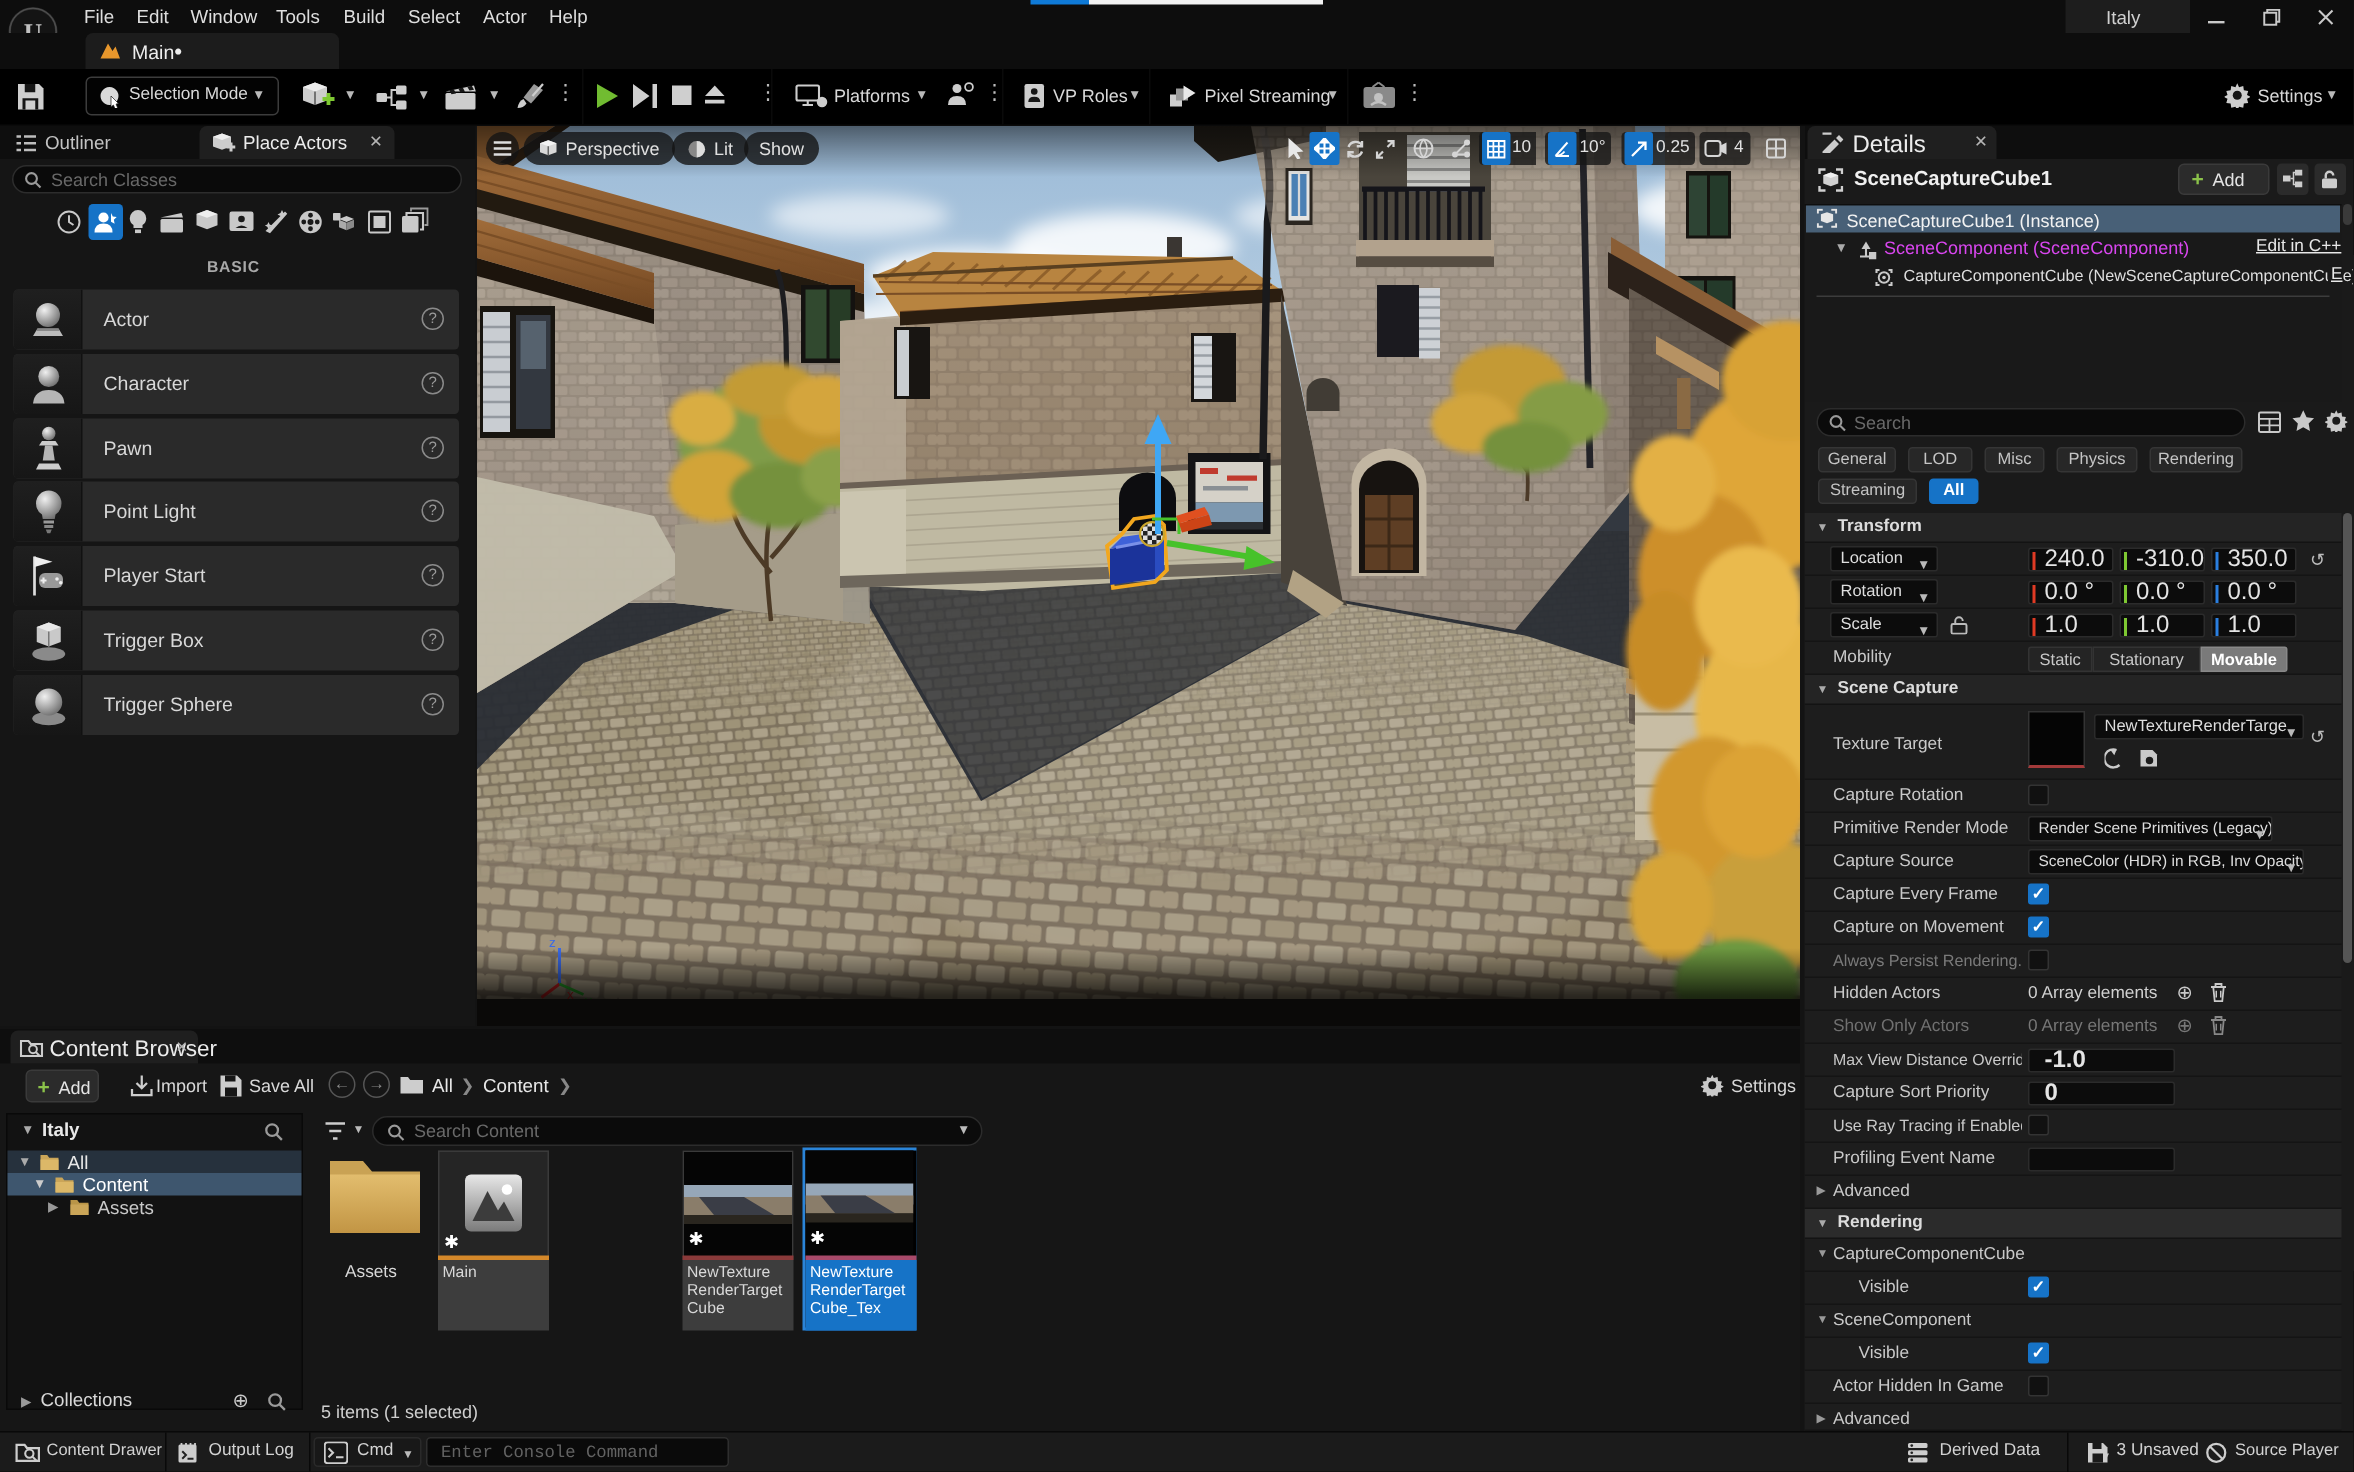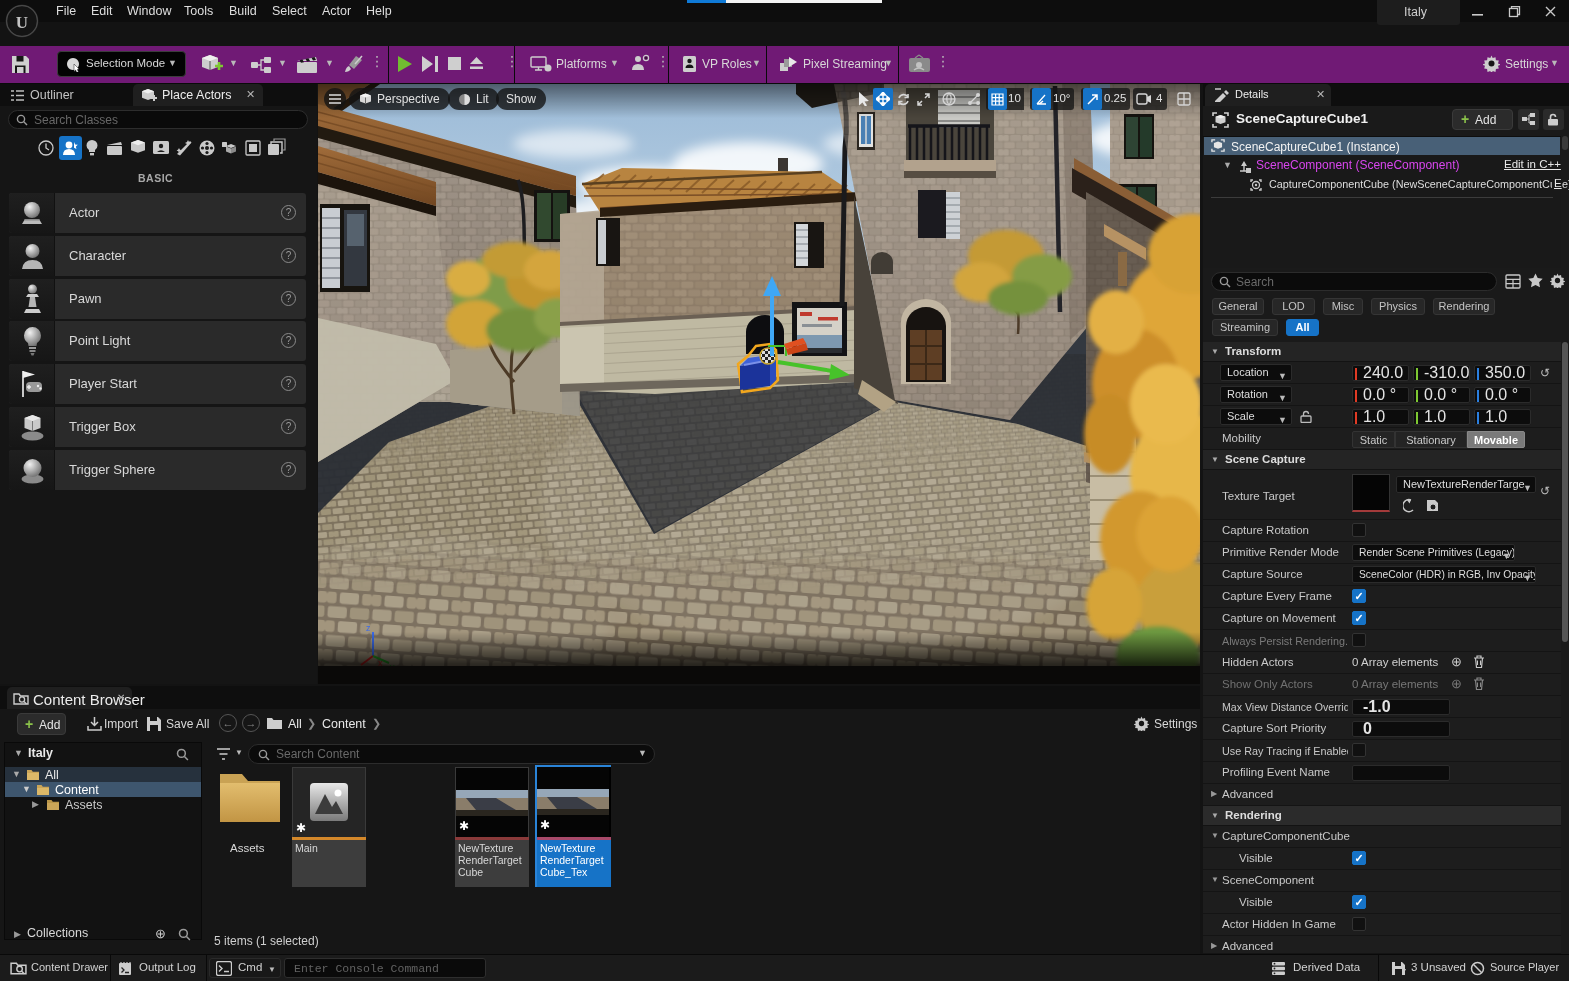--- a/index.html
+++ b/index.html
@@ -5,21 +5,21 @@
 * { margin:0; padding:0; box-sizing:border-box; }
 html,body { width:1569px; height:981px; background:#101010; overflow:hidden;
   font-family:"Liberation Sans", sans-serif; color:#cfcfcf; }
 .abs { position:absolute; }
 #root { position:relative; width:1569px; height:981px; background:#131313; }
 .txt { white-space:nowrap; }
 .chev { font-size:9px; color:#b9b9b9; }
 
 #titlebar { left:0; top:0; width:1569px; height:22px; background:#0d0d0d; }
 #tabbar { left:0; top:22px; width:1569px; height:24px; background:#0d0d0d; }
-#toolbar { left:0; top:46px; width:1569px; height:38px; background:#701a75; border-bottom:1px solid #0a0a0a;}
+#toolbar { left:0; top:46px; width:1569px; height:38px; background:#000000; border-bottom:1px solid #0a0a0a;}
 .menuitem { position:absolute; top:4px; font-size:12.5px; color:#dedede; }
 .tbtext { font-size:12px; color:#d8d8d8; }
 
 #leftpanel { left:0; top:84px; width:317px; height:600px; background:#151515; }
 .lrow { position:absolute; left:9px; width:297px; height:40px; background:#2a2a2a; border-radius:3px; overflow:hidden;}
 .lrow .ibox { position:absolute; left:0; top:0; width:46px; height:40px; background:linear-gradient(#1f1f1f,#161616); border-right:1px solid #111;}
 .lrow .lbl { position:absolute; left:60px; top:12px; font-size:13px; color:#d8d8d8; }
 .lrow .q { position:absolute; right:10px; top:12px; width:15px; height:15px; border:1px solid #8a8a8a; border-radius:50%; color:#9a9a9a; font-size:10px; text-align:center; line-height:14px;}
 
 #viewport { left:318px; top:84px; width:882px; height:600px; background:#222; }
@@ -65,20 +65,27 @@
     <div class="abs" style="left:687px;top:0;width:39px;height:3px;background:#0f7ad7"></div>
     <div class="abs" style="left:726px;top:0;width:156px;height:3px;background:#f2f2f2"></div>
     <div class="abs" style="left:1377px;top:0;width:83px;height:25px;background:#1d1d1d;border-radius:0 0 3px 3px"></div>
     <span class="menuitem" style="left:1404px;top:5px;color:#cfcfcf">Italy</span>
     <svg class="abs" style="left:1470px;top:6px" width="94" height="12" viewBox="0 0 94 12">
       <rect x="2" y="8" width="11" height="1.6" fill="#c9c9c9"></rect>
       <rect x="39.5" y="2.5" width="8" height="8" fill="none" stroke="#c9c9c9" stroke-width="1.3"></rect>
       <path d="M41.5 2.5 v-2 h8 v8 h-2" fill="none" stroke="#c9c9c9" stroke-width="1.3"></path>
       <path d="M76 1 l9 9 M85 1 l-9 9" stroke="#c9c9c9" stroke-width="1.4"></path>
     </svg>
+  </div>
+  <div class="abs" id="tabbar">
+    <div class="abs" style="left:57px;top:0;width:169px;height:24px;background:#1c1c1c;border-radius:5px 5px 0 0"></div>
+    <svg class="abs" style="left:66px;top:5px" width="15" height="13" viewBox="0 0 15 13">
+      <path d="M1 12 L6 2 L9 7 L11 4 L14 12 z" fill="#e8972c"></path>
+    </svg>
+    <span class="abs txt" style="left:88px;top:4px;font-size:13px;color:#ececec">Main<span style="font-size:15px">•</span></span>
   </div>
   <div class="abs" id="toolbar">
     <svg class="abs" style="left:11px;top:9px" width="19" height="19" viewBox="0 0 19 19">
       <path d="M1 1 h14 l3 3 v14 h-17 z" fill="#cfcfcf"></path>
       <rect x="5.5" y="1" width="7" height="5.5" fill="#161616"></rect>
       <rect x="4" y="10.5" width="10.5" height="7.5" fill="#161616"></rect>
       <rect x="6" y="12" width="6.5" height="6" fill="#cfcfcf"></rect>
     </svg>
     <div class="abs" style="left:57px;top:5px;width:129px;height:26px;background:#030303;border:1px solid #3c3c3c;border-radius:4px"></div>
     <svg class="abs" style="left:66px;top:11px" width="15" height="15" viewBox="0 0 15 15">
@@ -774,21 +781,21 @@
         </svg>
   </div>
   </div>
   <div class="abs" id="rightpanel">
     <div class="abs" style="left:0;top:0;width:366px;height:22px;background:#0e0e0e"></div>
     <div class="abs" style="left:2px;top:0;width:126px;height:22px;background:#1f1f1f;border-radius:5px 5px 0 0"></div>
     <svg class="abs" style="left:11px;top:4px" width="15" height="14" viewBox="0 0 15 14">
         <path d="M1 13 l8-8 3 3 -8 8 -3 0 z M10 4 l2-2 3 3 -2 2 z" fill="#cdcdcd"></path>
         <path d="M1 1 h6" stroke="#cdcdcd" stroke-width="1.5"></path>
       </svg>
-    <span class="abs" style="left:32px;top:4px;font-size:11px;color:#ececec">Details</span>
+    <span class="abs" style="left:32px;top:4px;font-size:16px;color:#ececec">Details</span>
     <span class="abs" style="left:113px;top:4px;font-size:11px;color:#b5b5b5">✕</span>
 
     <svg class="abs" style="left:9px;top:28px" width="17" height="16" viewBox="0 0 17 16">
         <path d="M1 4 v-3 h4 M12 1 h4 v3 M16 12 v3 h-4 M5 15 h-4 v-3" stroke="#d0d0d0" stroke-width="1.6" fill="none"></path>
         <path d="M8.5 3 l5 1.8 v5.5 l-5 1.8 -5-1.8 v-5.5 z" fill="#d0d0d0"></path>
         <path d="M8.5 3 l5 1.8 -5 1.8 -5-1.8 z" fill="#efefef"></path>
       </svg>
     <span class="abs" style="left:33px;top:27px;font-size:13.5px;font-weight:bold;color:#f0f0f0">SceneCaptureCube1</span>
     <div class="abs" style="left:249px;top:25px;width:61px;height:21px;background:#2b2b2b;border:1px solid #3a3a3a;border-radius:4px">
       <span class="abs" style="left:8px;top:1px;color:#8bc24a;font-size:14px;font-weight:bold">+</span>

